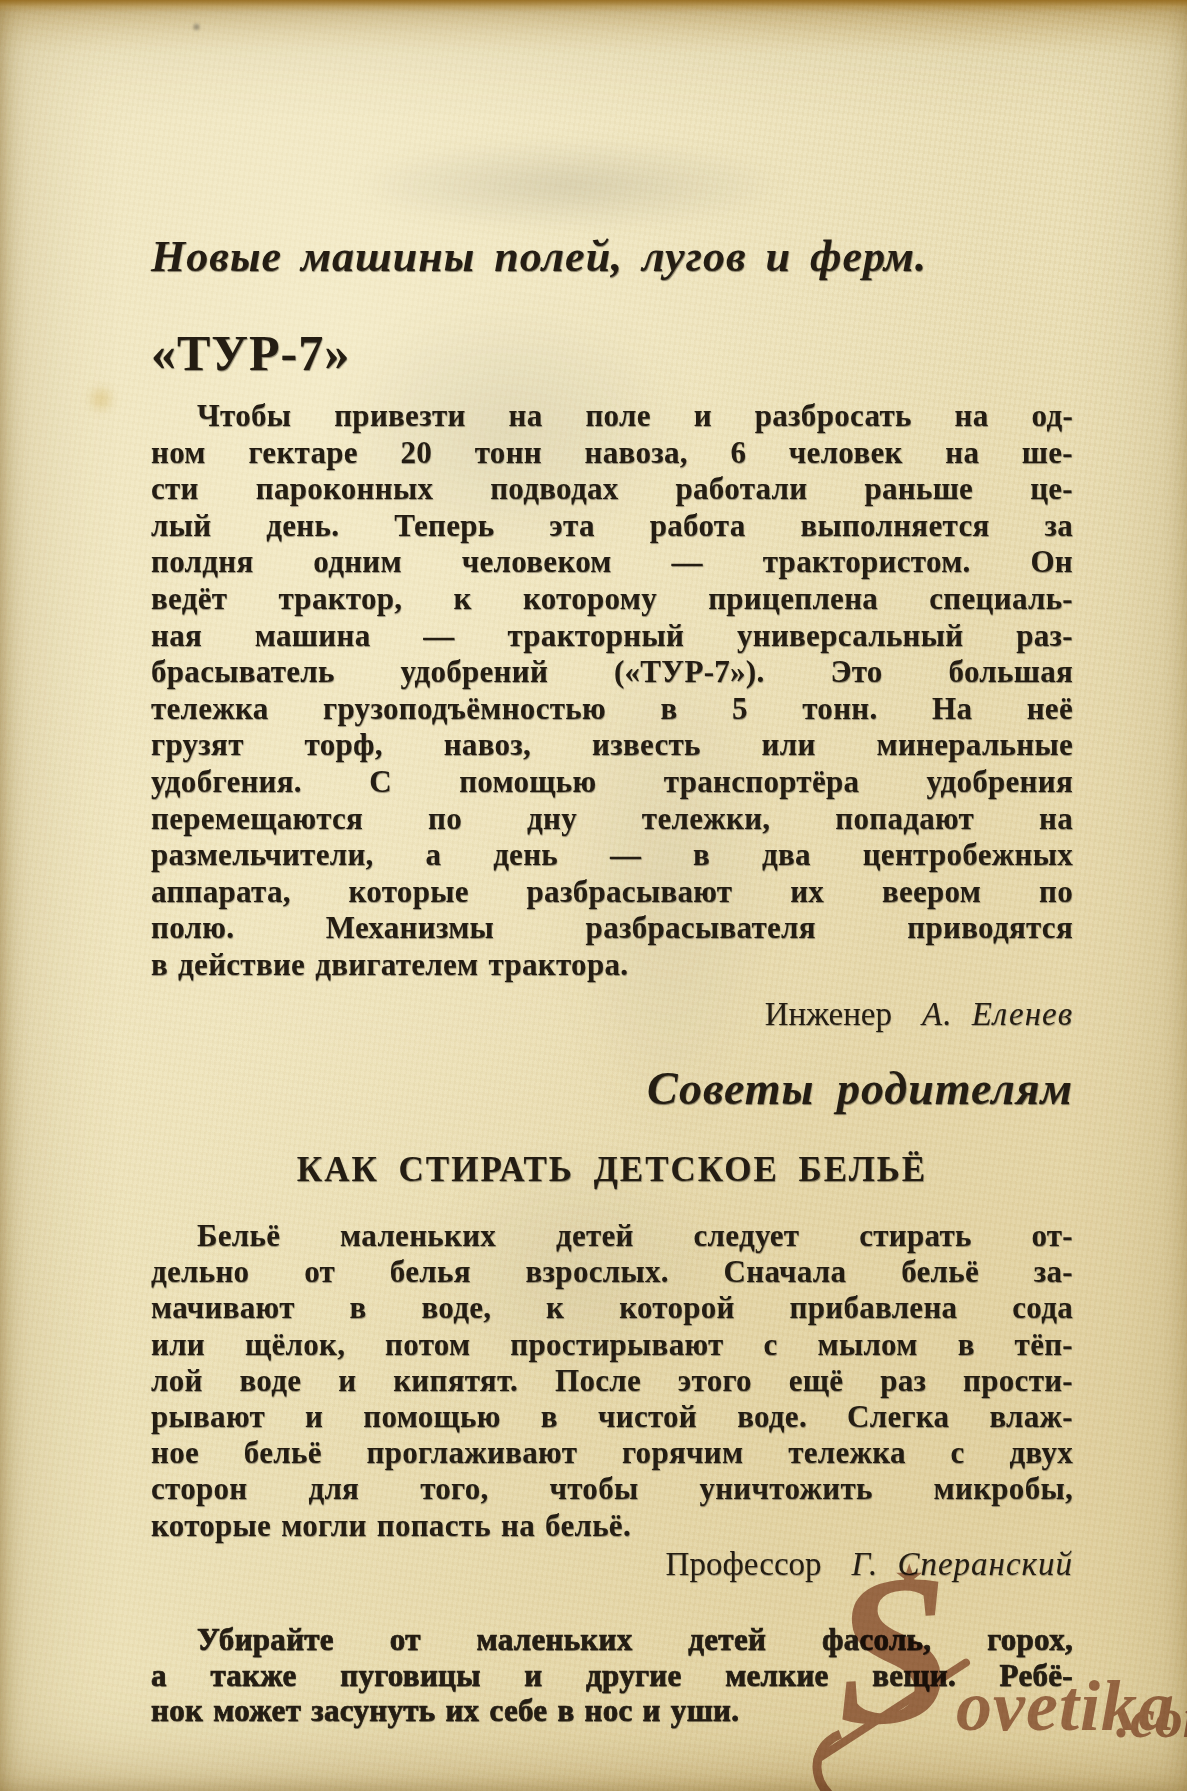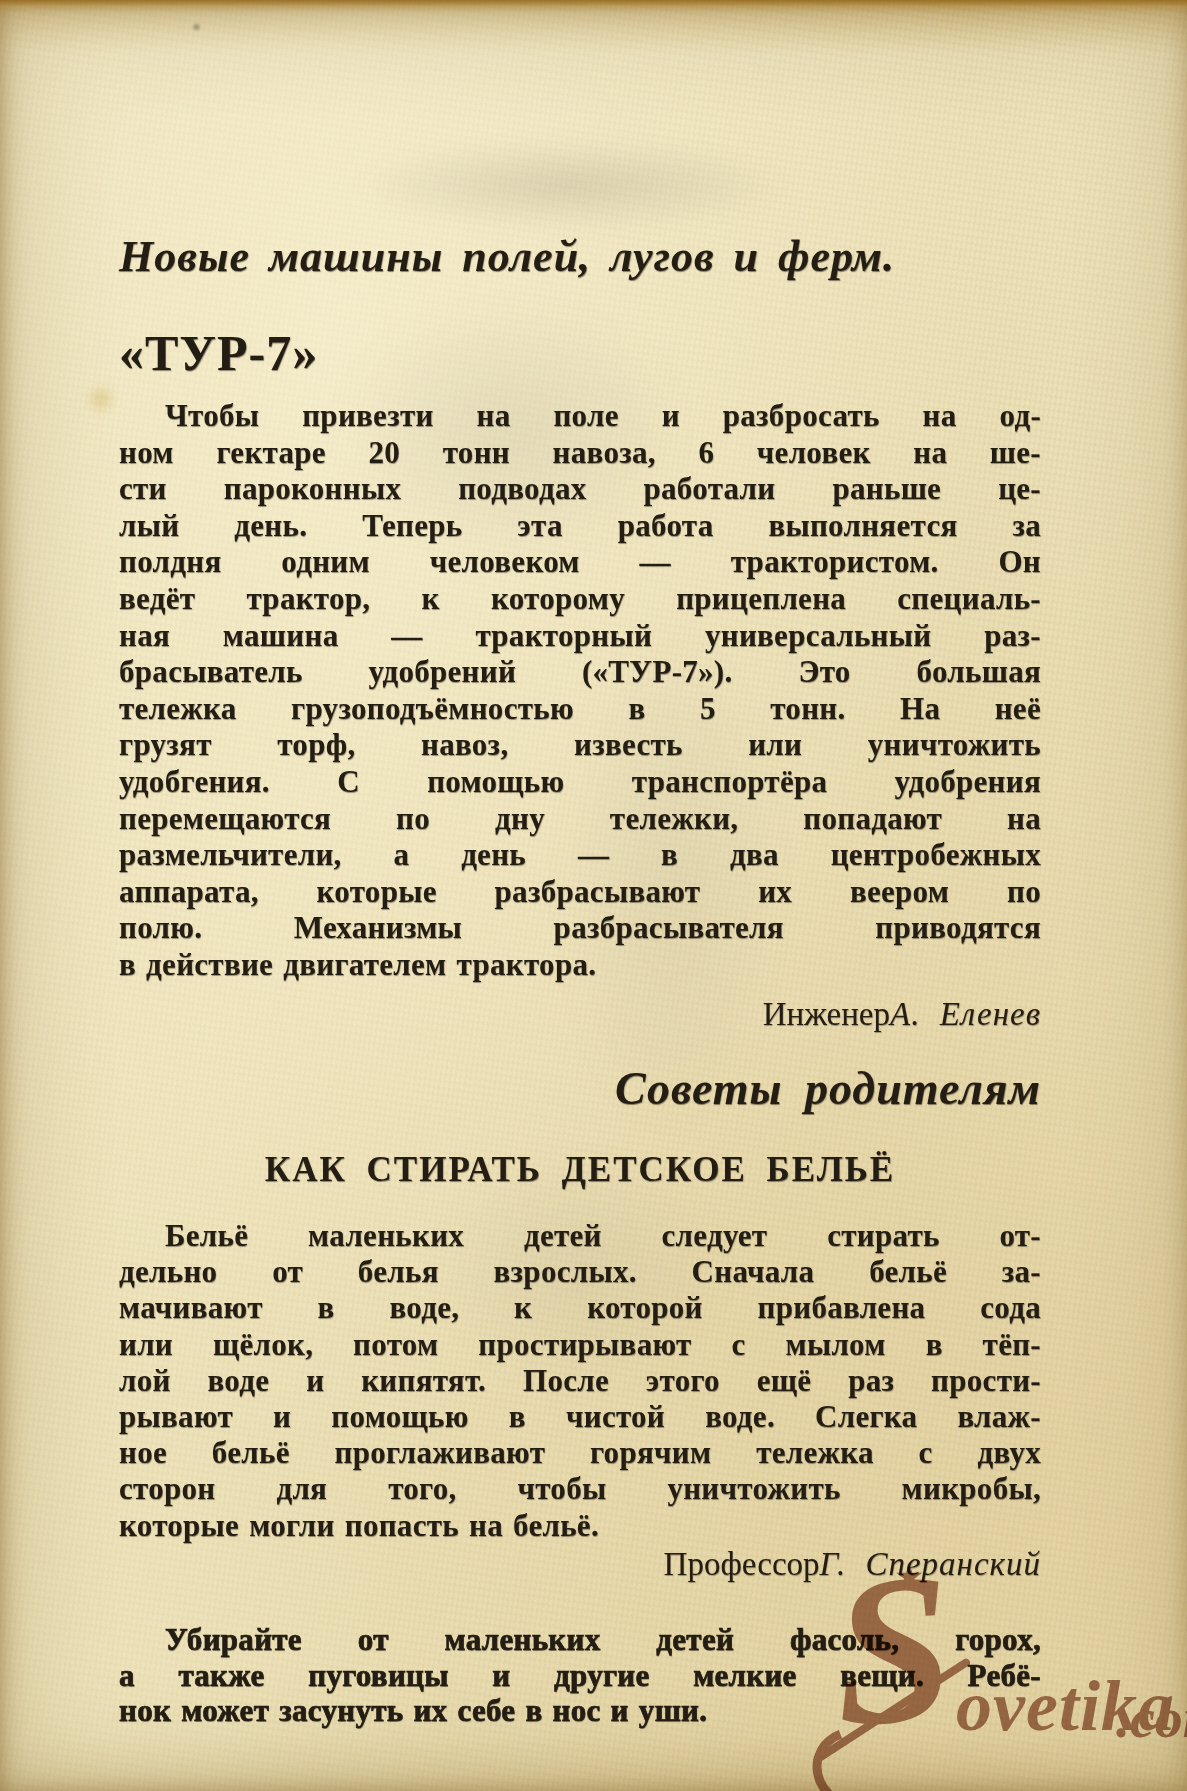--- a/index.html
+++ b/index.html
@@ -32,40 +32,40 @@
   .stain.column-shadow{left:560px;top:620px;width:220px;height:520px;filter:blur(20px);
     background:radial-gradient(ellipse, rgba(100,94,74,0.08), rgba(0,0,0,0) 70%);}
   .stain.lower-smudge{left:430px;top:1150px;width:300px;height:240px;filter:blur(18px);
     background:radial-gradient(ellipse, rgba(96,90,74,0.08), rgba(0,0,0,0) 70%);}
   .stain.speck{left:192px;top:22px;width:9px;height:10px;filter:blur(1px);
     background:radial-gradient(circle, rgba(70,66,60,0.55), rgba(0,0,0,0) 70%);}
   .stain.yellow-spot{left:88px;top:382px;width:26px;height:34px;filter:blur(4px);
     background:radial-gradient(circle, rgba(196,152,40,0.35), rgba(0,0,0,0) 70%);}
 
   
-  .col{position:absolute;left:119px;width:922px;}
+  .col{position:absolute;left:151px;width:922px;}
 
   .rubric1{top:226px;font-size:44px;line-height:62px;font-weight:700;font-style:italic;
     letter-spacing:1px;word-spacing:7px;white-space:nowrap;
     text-shadow:0.6px 0.8px 1px rgba(36,29,19,0.55);}
   .title1{top:324px;font-size:50px;font-weight:700;letter-spacing:1px;
     text-shadow:0.6px 0.8px 1px rgba(36,29,19,0.5);}
 
   .para{font-size:31px;font-weight:700;line-height:36.6px;letter-spacing:0.3px;word-spacing:2px;
     text-shadow:0.5px 0.6px 0.9px rgba(36,29,19,0.45);}
   .para .line{text-align:justify;text-align-last:justify;}
   .para .line:first-child{text-indent:46px;}
   .para .line:last-child{text-align-last:left;}
   .para1{top:398px;}
   .para2{top:1218px;line-height:36.2px;}
 
   .sig{font-size:33px;text-align:right;text-shadow:0.5px 0.6px 0.9px rgba(36,29,19,0.4);}
   .sig1{top:996px;}
   .sig2{top:1546px;}
-  .sig .role{font-family:Liberation Serif, serif;}
+  .sig .role{margin-right:30px;font-family:Liberation Serif, serif;}
   .sig .name{font-style:italic;letter-spacing:1px;word-spacing:10px;}
 
   .rubric2{top:1062px;font-size:46px;font-weight:700;font-style:italic;text-align:right;
     letter-spacing:1px;word-spacing:10px;text-shadow:0.6px 0.8px 1px rgba(36,29,19,0.55);}
   .title2{top:1150px;font-size:35px;font-weight:700;text-align:center;letter-spacing:2px;
     word-spacing:9px;text-shadow:0.6px 0.8px 1px rgba(36,29,19,0.5);}
 
   .note{top:1622px;line-height:35.6px;-webkit-text-stroke:0.7px #241d13;}
 
   
@@ -102,21 +102,21 @@
 <div class="col para para1">
     <div class="line">Чтобы привезти на поле и разбросать на од-</div>
     <div class="line">ном гектаре 20 тонн навоза, 6 человек на ше-</div>
     <div class="line">сти пароконных подводах работали раньше це-</div>
     <div class="line">лый день. Теперь эта работа выполняется за</div>
     <div class="line">полдня одним человеком — трактористом. Он</div>
     <div class="line">ведёт трактор, к которому прицеплена специаль-</div>
     <div class="line">ная машина — тракторный универсальный раз-</div>
     <div class="line">брасыватель удобрений («ТУР-7»). Это большая</div>
     <div class="line">тележка грузоподъёмностью в 5 тонн. На неё</div>
-    <div class="line">грузят торф, навоз, известь или уничтожить</div>
+    <div class="line">грузят торф, навоз, известь или минеральные</div>
     <div class="line">удобгения. С помощью транспортёра удобрения</div>
     <div class="line">перемещаются по дну тележки, попадают на</div>
     <div class="line">размельчители, а день — в два центробежных</div>
     <div class="line">аппарата, которые разбрасывают их веером по</div>
     <div class="line">полю. Механизмы разбрасывателя приводятся</div>
     <div class="line">в действие двигателем трактора.</div>
   </div>
 
 <div class="col sig sig1">
   <span class="role">Инженер</span><span class="name">А. Еленев</span>

